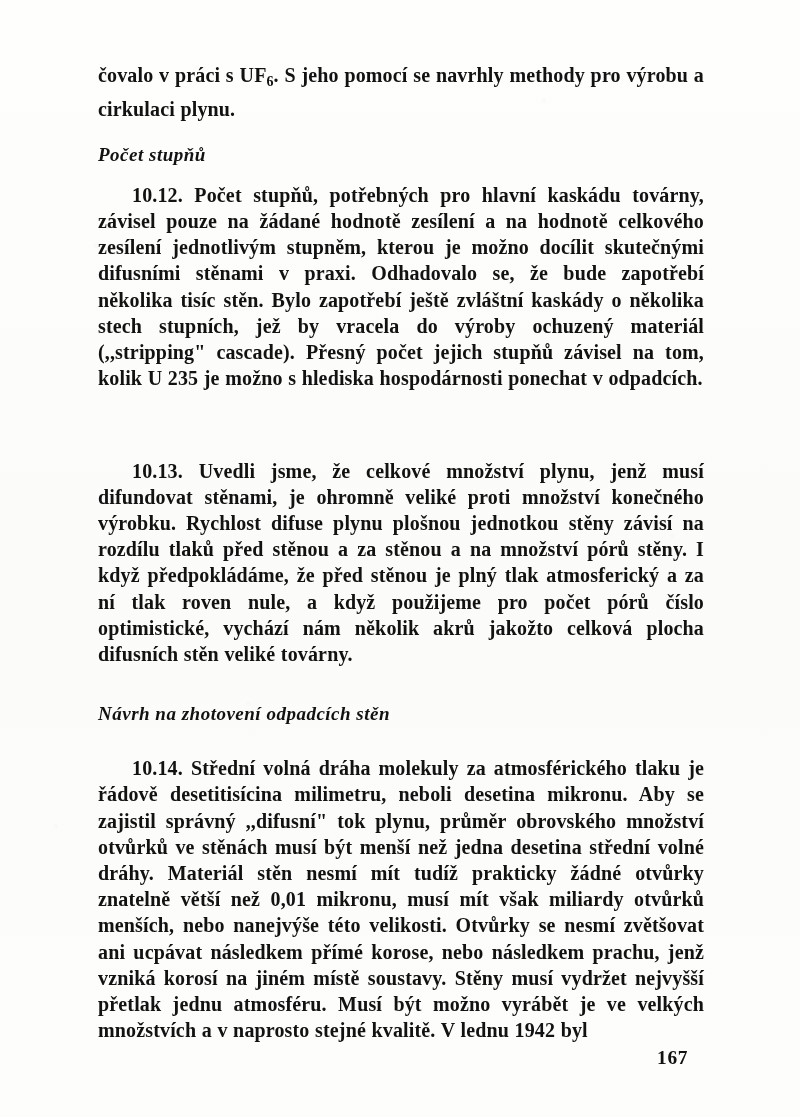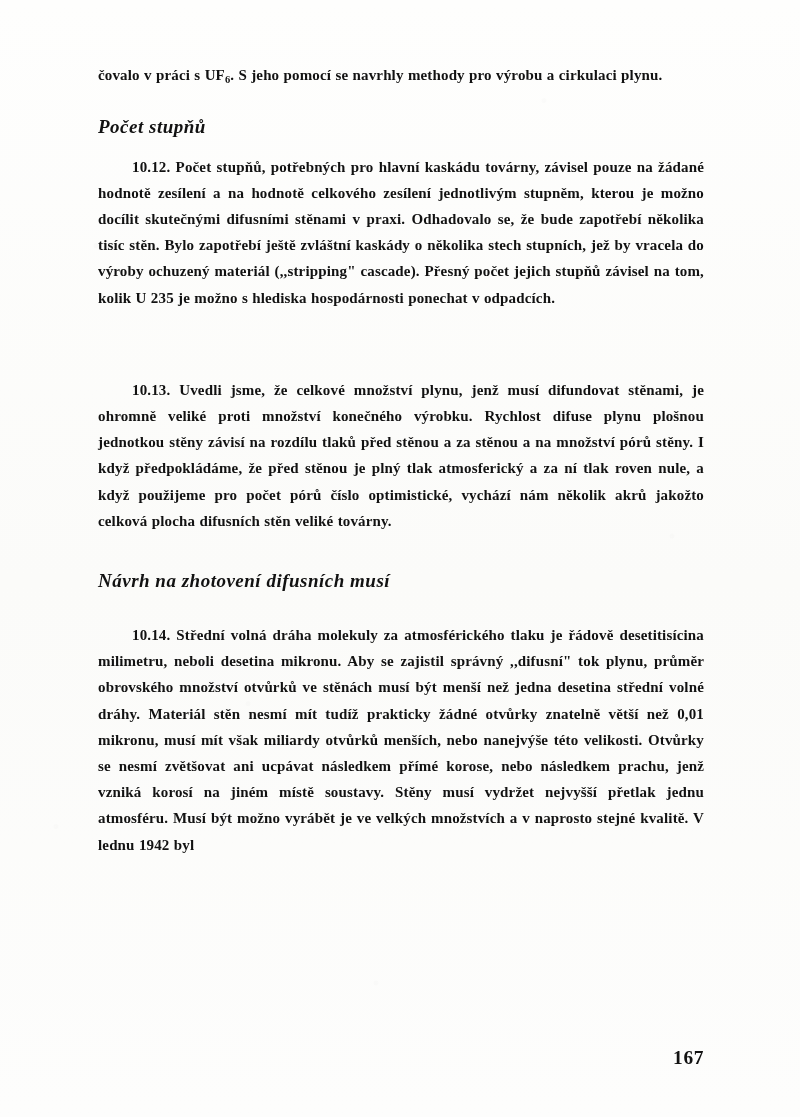--- a/index.html
+++ b/index.html
@@ -34,21 +34,21 @@
     pointer-events: none;
   }
   .text-column {
     position: absolute;
     left: 98px;
     top: 62px;
     width: 606px;
   }
   p.body-par {
     margin: 0;
-    font-size: 15px;
+    font-size: 20px;
     line-height: 26.2px;
     text-align: justify;
     text-justify: inter-word;
     letter-spacing: 0.15px;
     word-spacing: 0.4px;
     font-weight: 600;
   }
   p.body-par.cont {
     text-indent: 0;
   }
@@ -67,21 +67,21 @@
   .gap-head-bot   { height: 16px; }
   .gap-head-top-l { height: 36px; }
   .gap-head-bot-l { height: 30px; }
   .sub {
     font-size: 0.70em;
     vertical-align: -0.32em;
     letter-spacing: 0;
   }
   .page-number {
     position: absolute;
-    right: 96px;
+    right: 112px;
     bottom: 48px;
     font-size: 19.4px;
     font-weight: 700;
     letter-spacing: 0.6px;
   }
 </style>
 </head>
 <body>
 
 <div class="page">
@@ -97,21 +97,21 @@
     <div class="gap-head-bot"></div>
 
     <p class="body-par indent">10.12. Počet stupňů, potřebných pro hlavní kaskádu továrny, závisel pouze na žádané hodnotě zesílení a na hodnotě celkového zesílení jednotlivým stupněm, kterou je možno docílit skutečnými difusními stěnami v praxi. Odhadovalo se, že bude zapotřebí několika tisíc stěn. Bylo zapotřebí ještě zvláštní kaskády o několika stech stupních, jež by vracela do výroby ochuzený materiál (,,stripping" cascade). Přesný počet jejich stupňů závisel na tom, kolik U 235 je možno s hlediska hospodárnosti ponechat v odpadcích.</p>
 
     <div class="gap-head-top-l"></div>
     <div class="gap-head-bot-l"></div>
 
     <p class="body-par indent">10.13. Uvedli jsme, že celkové množství plynu, jenž musí difundovat stěnami, je ohromně veliké proti množství konečného výrobku. Rychlost difuse plynu plošnou jednotkou stěny závisí na rozdílu tlaků před stěnou a za stěnou a na množství pórů stěny. I když předpokládáme, že před stěnou je plný tlak atmosferický a za ní tlak roven nule, a když použijeme pro počet pórů číslo optimistické, vychází nám několik akrů jakožto celková plocha difusních stěn veliké továrny.</p>
 
     <div class="gap-head-top-l"></div>
-    <h2 class="sec-head">Návrh na zhotovení difusních musí</h2>
+    <h2 class="sec-head">Návrh na zhotovení odpadcích stěn</h2>
     <div class="gap-head-bot-l"></div>
 
     <p class="body-par indent">10.14. Střední volná dráha molekuly za atmosférického tlaku je řádově desetitisícina milimetru, neboli desetina mikronu. Aby se zajistil správný ,,difusní" tok plynu, průměr obrovského množství otvůrků ve stěnách musí být menší než jedna desetina střední volné dráhy. Materiál stěn nesmí mít tudíž prakticky žádné otvůrky znatelně větší než 0,01 mikronu, musí mít však miliardy otvůrků menších, nebo nanejvýše této velikosti. Otvůrky se nesmí zvětšovat ani ucpávat následkem přímé korose, nebo následkem prachu, jenž vzniká korosí na jiném místě soustavy. Stěny musí vydržet nejvyšší přetlak jednu atmosféru. Musí být možno vyrábět je ve velkých množstvích a v naprosto stejné kvalitě. V lednu 1942 byl</p>
 
   </div>
 
   <div class="page-number">167</div>
 
 </div>
 

